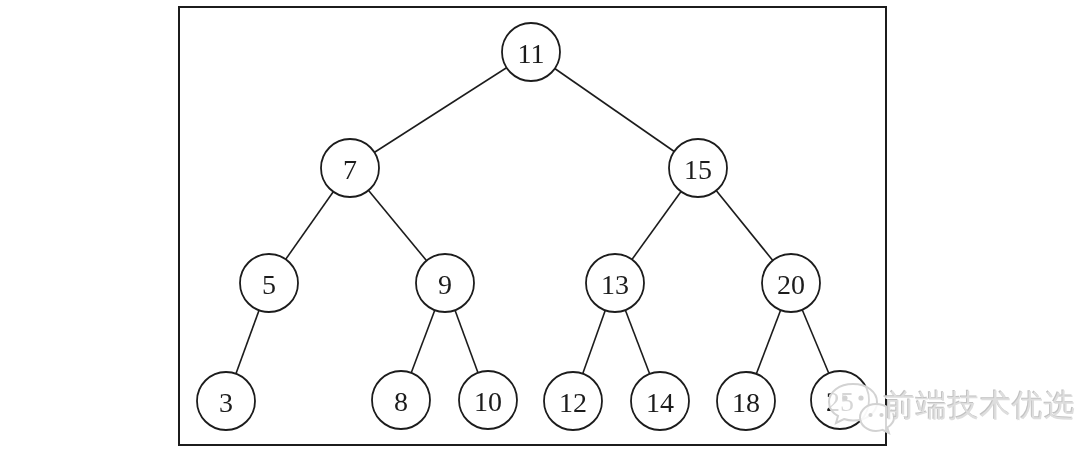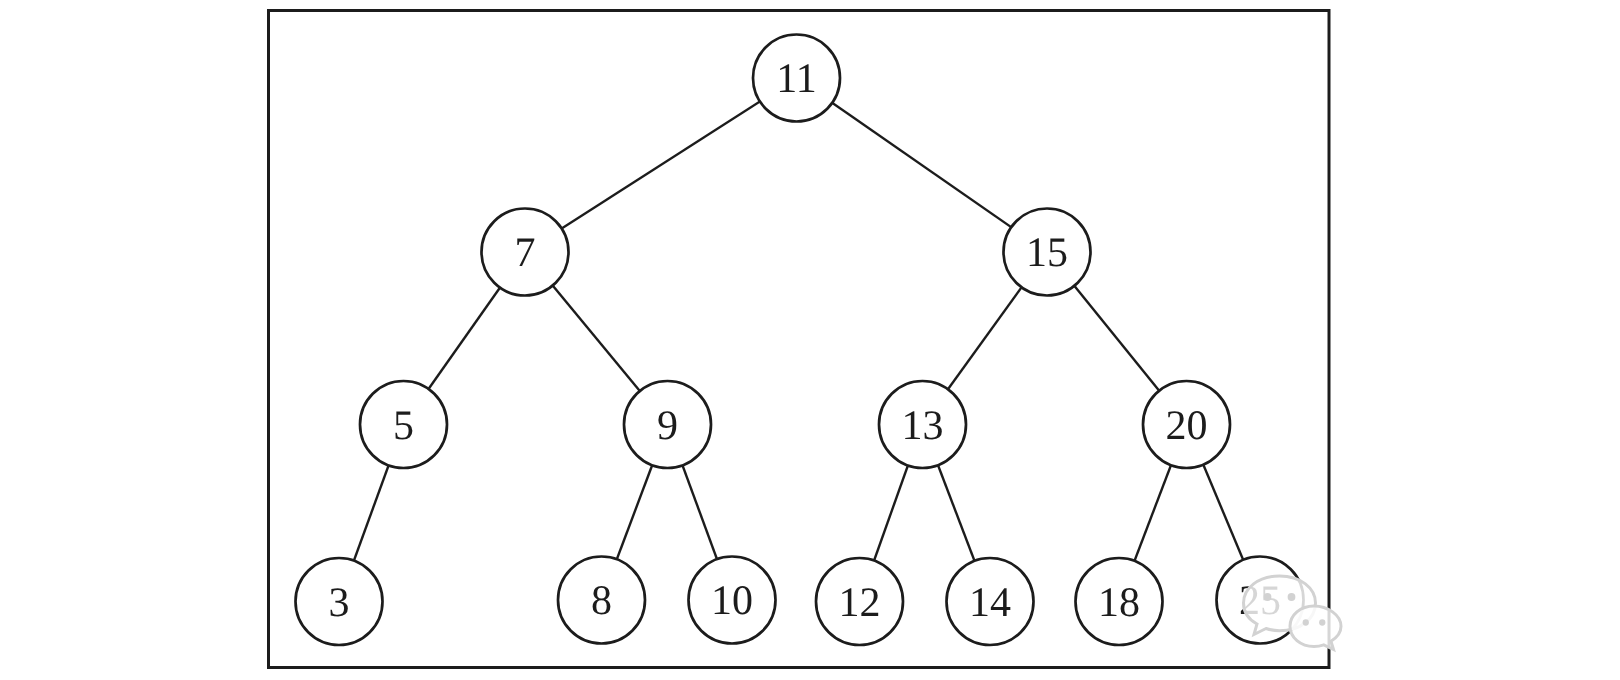--- a/index.html
+++ b/index.html
@@ -129,13 +129,14 @@
       <path d="M52 24 C43 24 36 30 36 37.5 C36 45 43 51 52 51 C54.3 51 56.5 50.6 58.5 49.9 L65 53 L63.3 47.5 C67.4 45 70 41.5 70 37.5 C70 30 61 24 52 24 Z"></path>
     </g>
     <g fill="#d2d2d2" stroke="none">
       <circle cx="21" cy="18" r="2.6"></circle>
       <circle cx="37" cy="18" r="2.6"></circle>
       <circle cx="46.5" cy="35" r="2.1"></circle>
       <circle cx="57.5" cy="35" r="2.1"></circle>
     </g>
   </svg>
 
+  <div class="watermark">前端技术优选</div>
 </div>
 
 </body></html>

